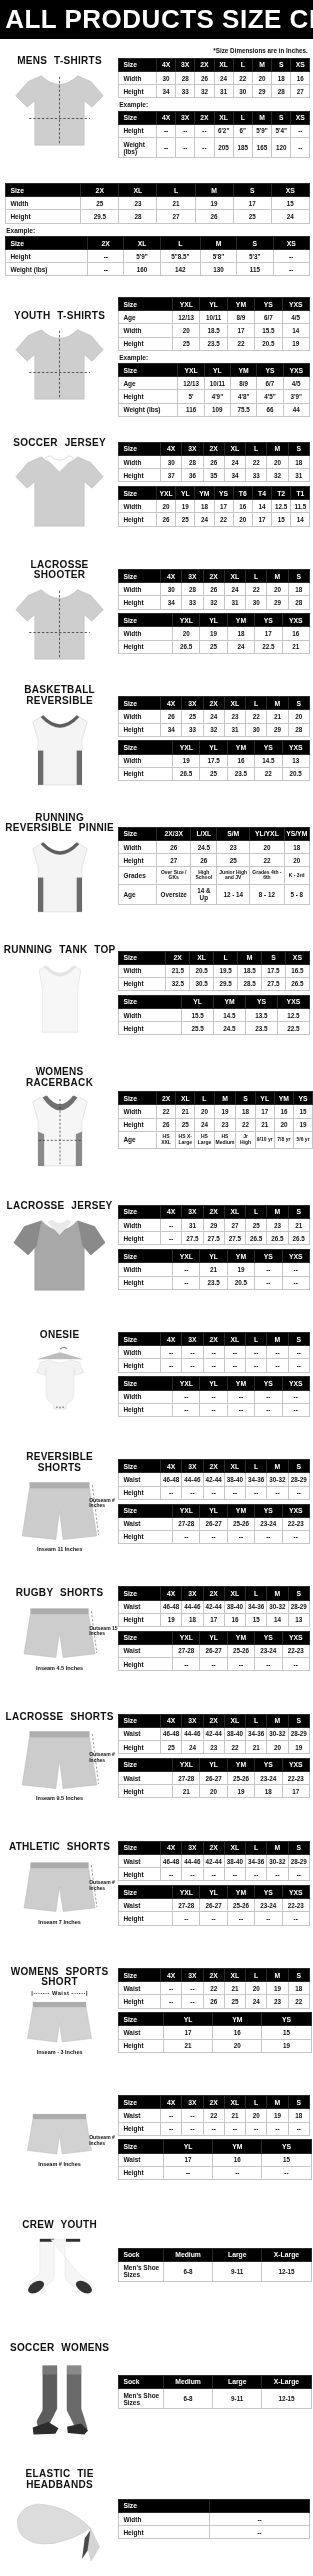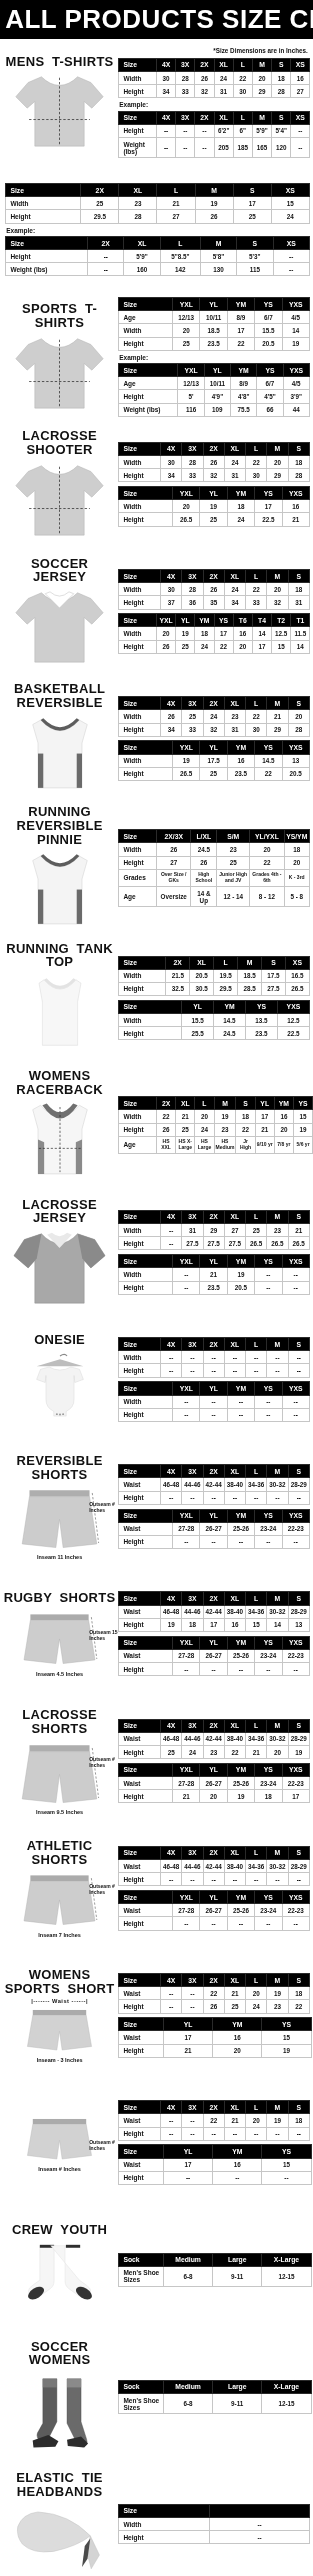--- a/index.html
+++ b/index.html
@@ -2,21 +2,21 @@
 <html style="font-size:8.4px"><head>
 <meta charset="utf-8">
 <style>
   html,body{margin:0;padding:0;background:#fff;}
   body{width:313px;font-family:"Liberation Sans",sans-serif;color:#111;}
   .title-bar{background:#000;color:#fff;height:39px;display:flex;align-items:center;
     padding:0 5.2px;font-size:26px;font-weight:bold;letter-spacing:0.5px;white-space:nowrap;}
   main{display:block;}
   section.product{display:flex;align-items:center;min-height:123px;padding:2.1px 3.1px;position:relative;}
   .left{width:113px;flex:none;display:flex;flex-direction:column;align-items:center;position:relative;}
-  .sec-title{font-size:13px;font-weight:bold;margin:1px 0 2.1px 0;text-align:center;
+  .sec-title{font-size:10px;font-weight:bold;margin:1px 0 2.1px 0;text-align:center;
     letter-spacing:0.3px;word-spacing:3.7px;line-height:1.05;}
   .product-image{display:flex;justify-content:center;align-items:center;}
   .img-top-label{font-size:5.7px;font-weight:bold;margin-bottom:0.5px;letter-spacing:0.5px;}
   .img-caption{font-size:5.5px;font-weight:bold;margin-top:1px;}
   .img-side-label{position:absolute;right:-2.1px;top:46%;width:29px;font-size:5px;font-weight:bold;line-height:1.15;text-align:left;}
   .right{flex:1;display:flex;flex-direction:column;justify-content:center;gap:3.7px;padding-left:2.1px;min-width:0;}
   .note{font-size:6.3px;font-weight:bold;text-align:right;padding-right:2.1px;}
   .example-label{font-size:6.5px;font-weight:bold;margin:-0.5px 0 -1.6px 1px;}
   table.size-table{border-collapse:collapse;background:#fff;}
   table.size-table th{background:#000;color:#fff;font-size:6.8px;font-weight:bold;
@@ -199,21 +199,21 @@
               <td>115</td>
               <td>--</td>
             </tr>
           </tbody>
         </table>
       </div>
   </section>
 
   <section class="product">
     <div class="left">
-      <h2 class="sec-title">SPORTS T-SHIRTS</h2>
+      <h2 class="sec-title">YOUTH T-SHIRTS</h2>
       <div class="product-image">
           <svg viewBox="0 0 200 170" width="95" height="81">
             <path d="M62 14 L34 26 L8 56 L32 80 L48 66 L48 160 L152 160 L152 66 L168 80 L192 56 L166 26 L138 14 Q120 32 100 32 Q80 32 62 14 Z" fill="#cecece" stroke="#b0b0b0"></path>
             <line x1="100" y1="16" x2="100" y2="158" stroke="#222" stroke-width="1.5" stroke-dasharray="5 4"></line>
             <line x1="36" y1="104" x2="164" y2="104" stroke="#222" stroke-width="1.5" stroke-dasharray="5 4"></line>
           </svg>
         </div>
     </div>
     <div class="right">
         <table class="size-table">
@@ -283,101 +283,20 @@
               <td>4'5"</td>
               <td>3'9"</td>
             </tr>
             <tr>
               <td class="label-col">Weight (lbs)</td>
               <td>116</td>
               <td>109</td>
               <td>75.5</td>
               <td>66</td>
               <td>44</td>
-            </tr>
-          </tbody>
-        </table>
-      </div>
-  </section>
-
-  <section class="product">
-    <div class="left">
-      <h2 class="sec-title">LACROSSE SHOOTER</h2>
-      <div class="product-image">
-          <svg viewBox="0 0 200 170" width="95" height="81">
-            <path d="M62 14 L34 26 L8 56 L32 80 L48 66 L48 160 L152 160 L152 66 L168 80 L192 56 L166 26 L138 14 Q120 32 100 32 Q80 32 62 14 Z" fill="#cecece" stroke="#b0b0b0"></path>
-            <line x1="100" y1="16" x2="100" y2="158" stroke="#222" stroke-width="1.5" stroke-dasharray="5 4"></line>
-            <line x1="36" y1="104" x2="164" y2="104" stroke="#222" stroke-width="1.5" stroke-dasharray="5 4"></line>
-          </svg>
-        </div>
-    </div>
-    <div class="right">
-        <table class="size-table">
-          <thead>
-            <tr>
-              <th class="label-col">Size</th>
-              <th>4X</th>
-              <th>3X</th>
-              <th>2X</th>
-              <th>XL</th>
-              <th>L</th>
-              <th>M</th>
-              <th>S</th>
-            </tr>
-          </thead>
-          <tbody>
-            <tr>
-              <td class="label-col">Width</td>
-              <td>30</td>
-              <td>28</td>
-              <td>26</td>
-              <td>24</td>
-              <td>22</td>
-              <td>20</td>
-              <td>18</td>
-            </tr>
-            <tr>
-              <td class="label-col">Height</td>
-              <td>34</td>
-              <td>33</td>
-              <td>32</td>
-              <td>31</td>
-              <td>30</td>
-              <td>29</td>
-              <td>28</td>
-            </tr>
-          </tbody>
-        </table>
-        <table class="size-table">
-          <thead>
-            <tr>
-              <th class="label-col">Size</th>
-              <th>YXL</th>
-              <th>YL</th>
-              <th>YM</th>
-              <th>YS</th>
-              <th>YXS</th>
-            </tr>
-          </thead>
-          <tbody>
-            <tr>
-              <td class="label-col">Width</td>
-              <td>20</td>
-              <td>19</td>
-              <td>18</td>
-              <td>17</td>
-              <td>16</td>
-            </tr>
-            <tr>
-              <td class="label-col">Height</td>
-              <td>26.5</td>
-              <td>25</td>
-              <td>24</td>
-              <td>22.5</td>
-              <td>21</td>
             </tr>
           </tbody>
         </table>
       </div>
   </section>
 
   <section class="product">
     <div class="left">
       <h2 class="sec-title">SOCCER JERSEY</h2>
       <div class="product-image">
@@ -453,20 +372,101 @@
             <tr>
               <td class="label-col">Height</td>
               <td>26</td>
               <td>25</td>
               <td>24</td>
               <td>22</td>
               <td>20</td>
               <td>17</td>
               <td>15</td>
               <td>14</td>
+            </tr>
+          </tbody>
+        </table>
+      </div>
+  </section>
+
+  <section class="product">
+    <div class="left">
+      <h2 class="sec-title">LACROSSE SHOOTER</h2>
+      <div class="product-image">
+          <svg viewBox="0 0 200 170" width="95" height="81">
+            <path d="M62 14 L34 26 L8 56 L32 80 L48 66 L48 160 L152 160 L152 66 L168 80 L192 56 L166 26 L138 14 Q120 32 100 32 Q80 32 62 14 Z" fill="#cecece" stroke="#b0b0b0"></path>
+            <line x1="100" y1="16" x2="100" y2="158" stroke="#222" stroke-width="1.5" stroke-dasharray="5 4"></line>
+            <line x1="36" y1="104" x2="164" y2="104" stroke="#222" stroke-width="1.5" stroke-dasharray="5 4"></line>
+          </svg>
+        </div>
+    </div>
+    <div class="right">
+        <table class="size-table">
+          <thead>
+            <tr>
+              <th class="label-col">Size</th>
+              <th>4X</th>
+              <th>3X</th>
+              <th>2X</th>
+              <th>XL</th>
+              <th>L</th>
+              <th>M</th>
+              <th>S</th>
+            </tr>
+          </thead>
+          <tbody>
+            <tr>
+              <td class="label-col">Width</td>
+              <td>30</td>
+              <td>28</td>
+              <td>26</td>
+              <td>24</td>
+              <td>22</td>
+              <td>20</td>
+              <td>18</td>
+            </tr>
+            <tr>
+              <td class="label-col">Height</td>
+              <td>34</td>
+              <td>33</td>
+              <td>32</td>
+              <td>31</td>
+              <td>30</td>
+              <td>29</td>
+              <td>28</td>
+            </tr>
+          </tbody>
+        </table>
+        <table class="size-table">
+          <thead>
+            <tr>
+              <th class="label-col">Size</th>
+              <th>YXL</th>
+              <th>YL</th>
+              <th>YM</th>
+              <th>YS</th>
+              <th>YXS</th>
+            </tr>
+          </thead>
+          <tbody>
+            <tr>
+              <td class="label-col">Width</td>
+              <td>20</td>
+              <td>19</td>
+              <td>18</td>
+              <td>17</td>
+              <td>16</td>
+            </tr>
+            <tr>
+              <td class="label-col">Height</td>
+              <td>26.5</td>
+              <td>25</td>
+              <td>24</td>
+              <td>22.5</td>
+              <td>21</td>
             </tr>
           </tbody>
         </table>
       </div>
   </section>
 
   <section class="product">
     <div class="left">
       <h2 class="sec-title">BASKETBALL REVERSIBLE</h2>
       <div class="product-image">

